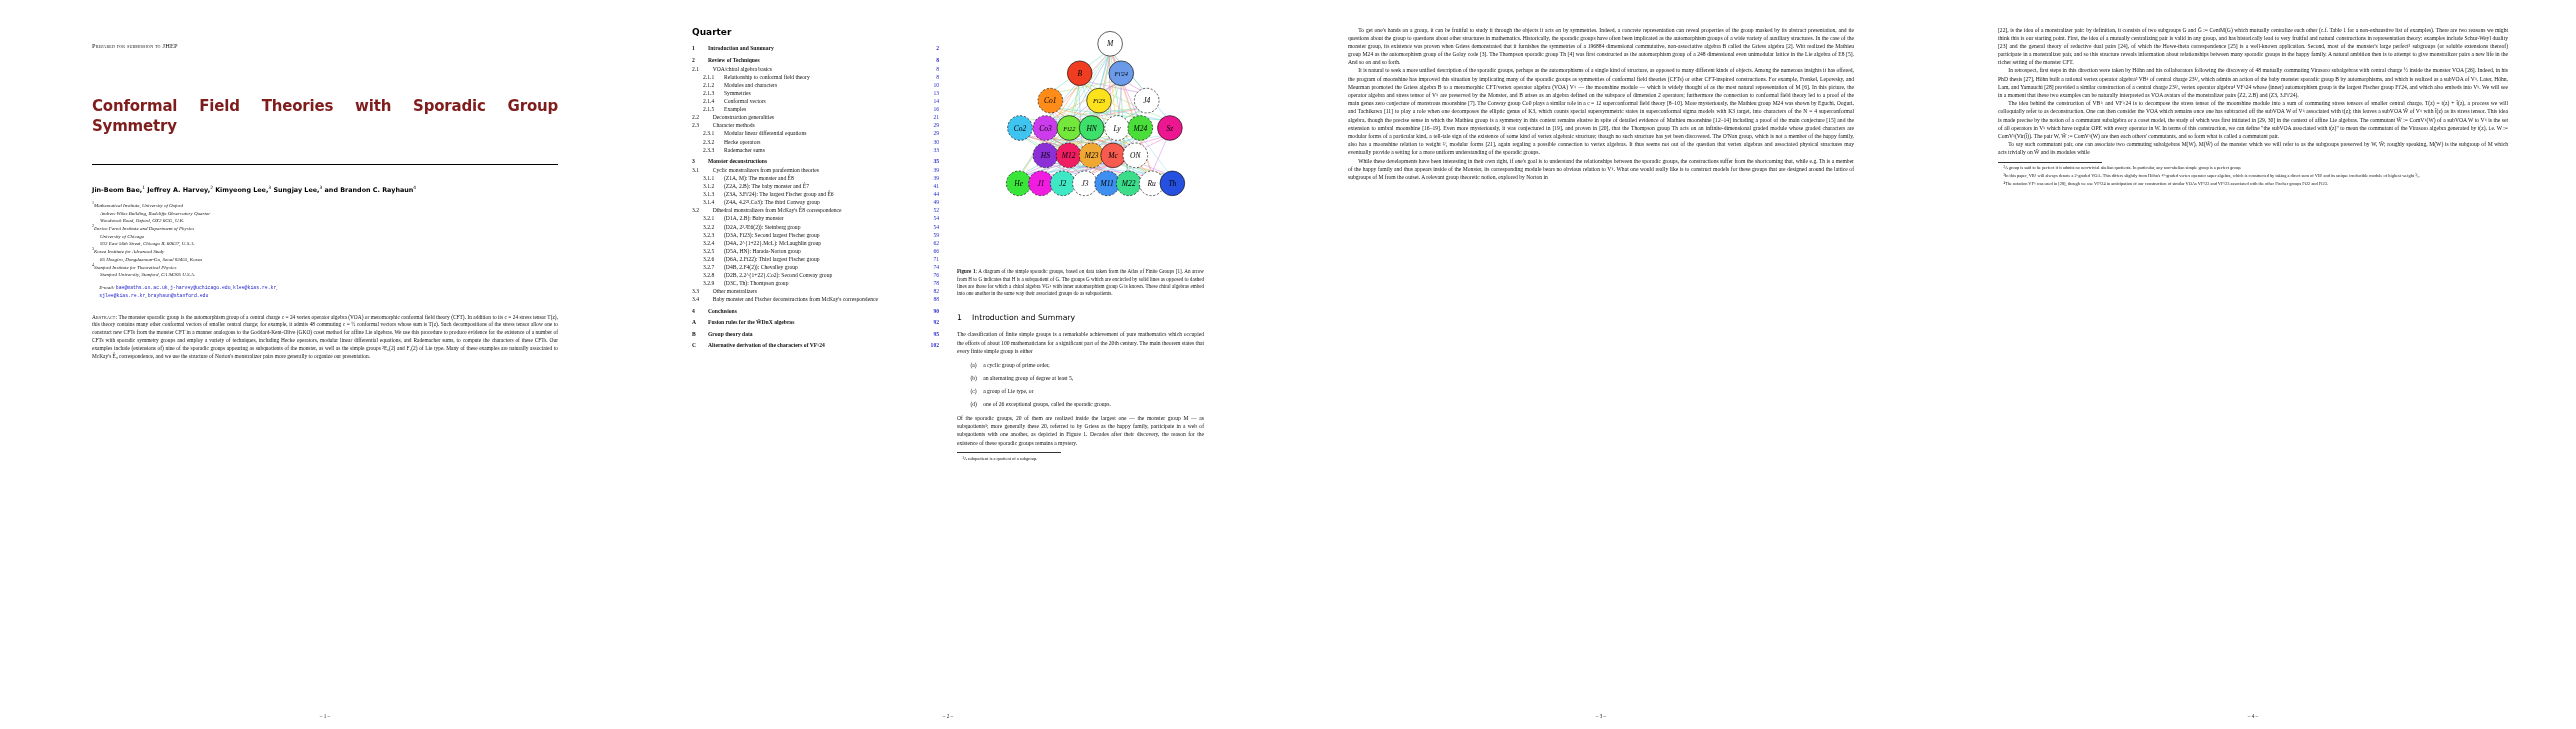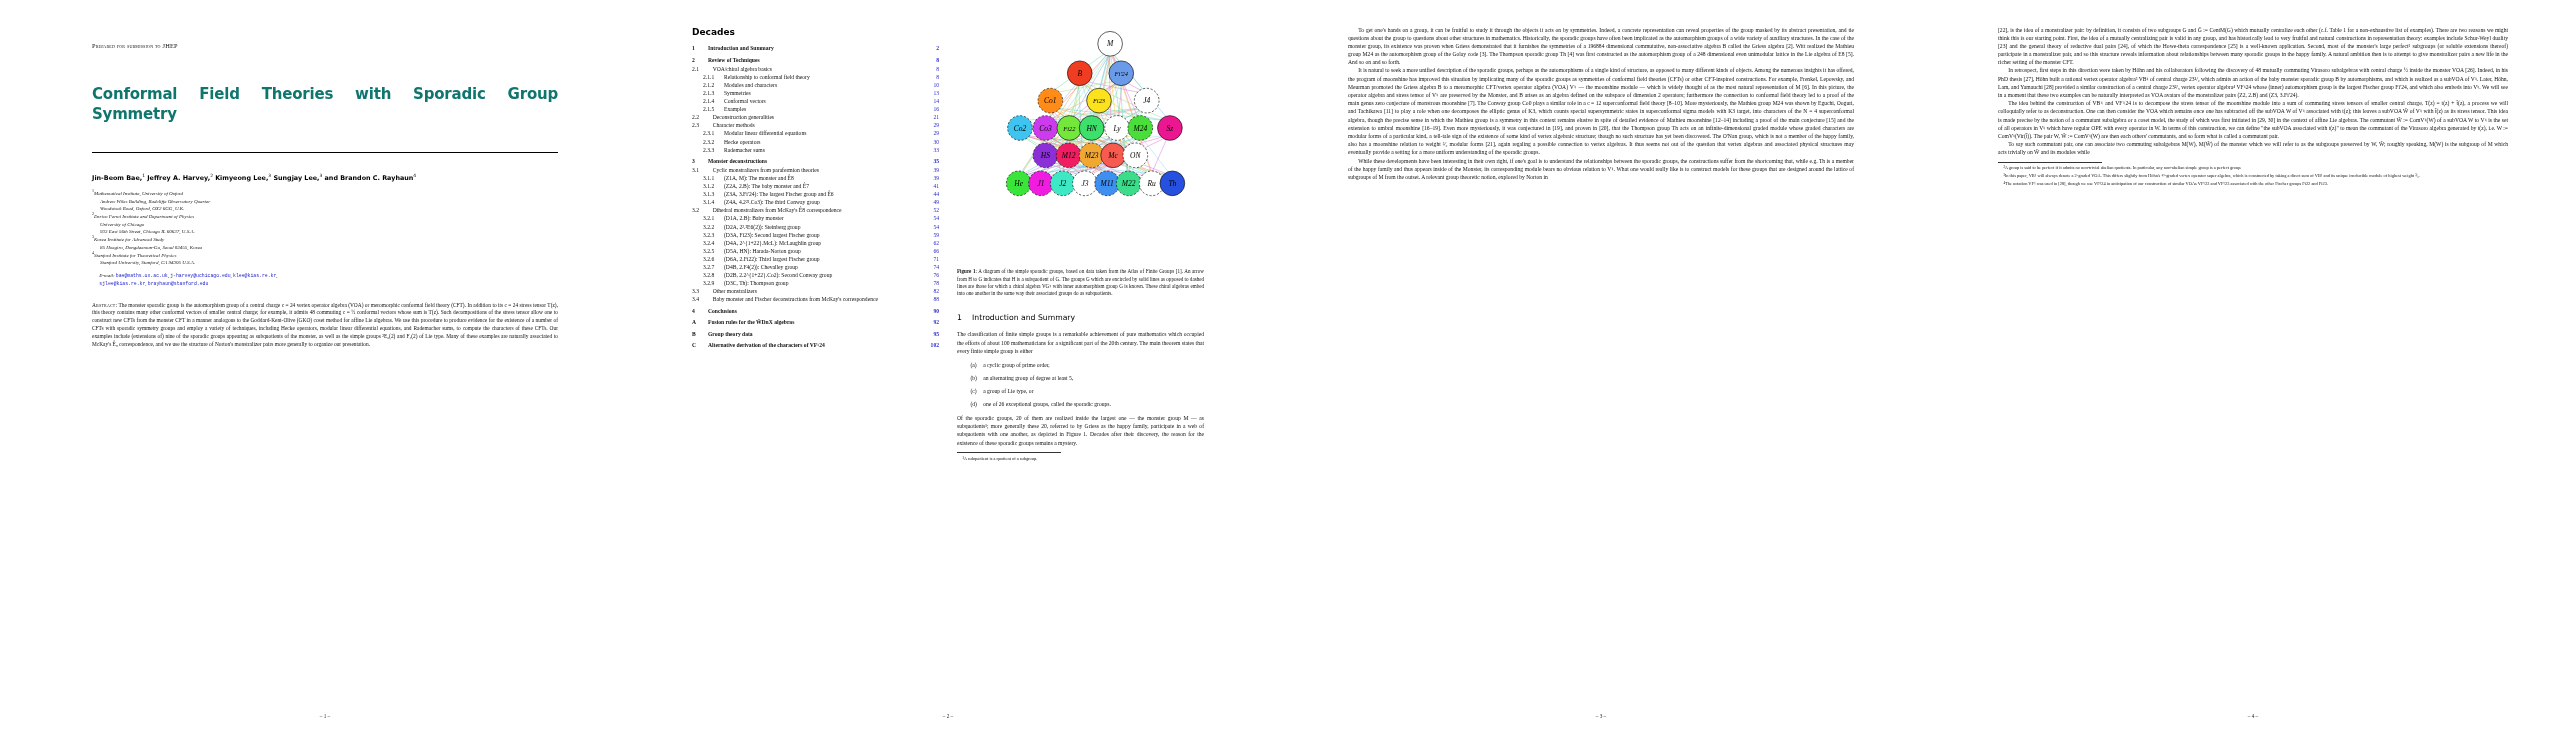--- a/index.html
+++ b/index.html
@@ -82,22 +82,22 @@
     font-size: 6.4px;
     letter-spacing: 0.2px;
     color: #111;
     margin-top: 16px;
   }
   .paper-title {
     font-family: "DejaVu Sans", "Liberation Sans", sans-serif;
     font-weight: bold;
     font-size: 15px;
     line-height: 1.3;
-    color: #0f766e;
-    margin-top: 35px;
+    color: #7f1d1d;
+    margin-top: 47px;
     letter-spacing: -0.2px;
   }
   .title-rule {
     border-top: 1.3px solid #000;
     margin-top: 28px;
   }
   .author-line {
     font-family: "DejaVu Sans", "Liberation Sans", sans-serif;
     font-weight: bold;
     font-size: 6.4px;
@@ -277,21 +277,21 @@
     </div>
     <div class="folio">– 1 –</div>
   </div>
 
   <div class="page page-2">
     <div class="sheet">
 
       <div style="display:flex; gap:18px; height:100%;">
 
         <div style="flex:1 1 0; min-width:0;">
-          <div class="contents-head">Decades</div>
+          <div class="contents-head">Quarter</div>
           <div class="toc" id="toc-root">
               <div class="toc-row lvl0">
                 <span class="toc-num">1</span>
                 <span class="toc-label">Introduction and Summary</span>
                 <span class="toc-page">2</span>
               </div>
               <div class="toc-row lvl0">
                 <span class="toc-num">2</span>
                 <span class="toc-label">Review of Techniques</span>
                 <span class="toc-page">8</span>

